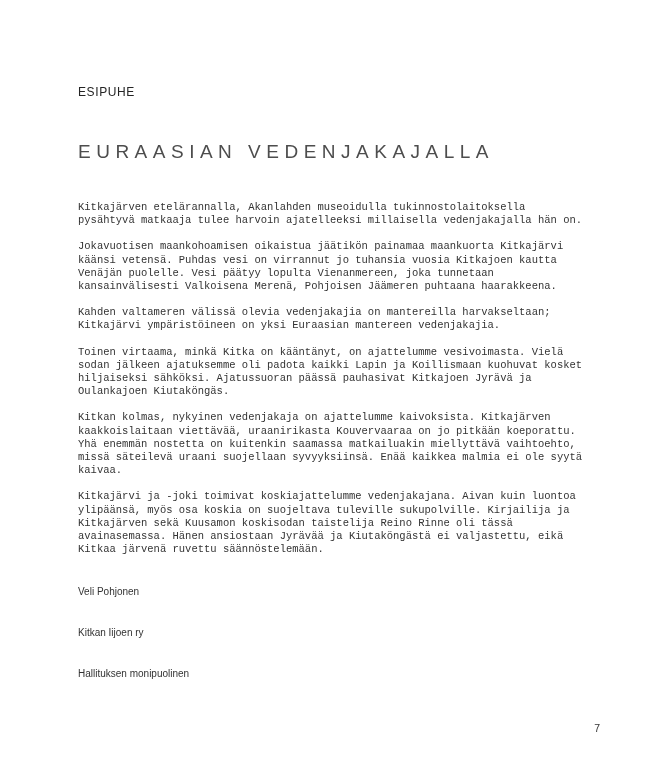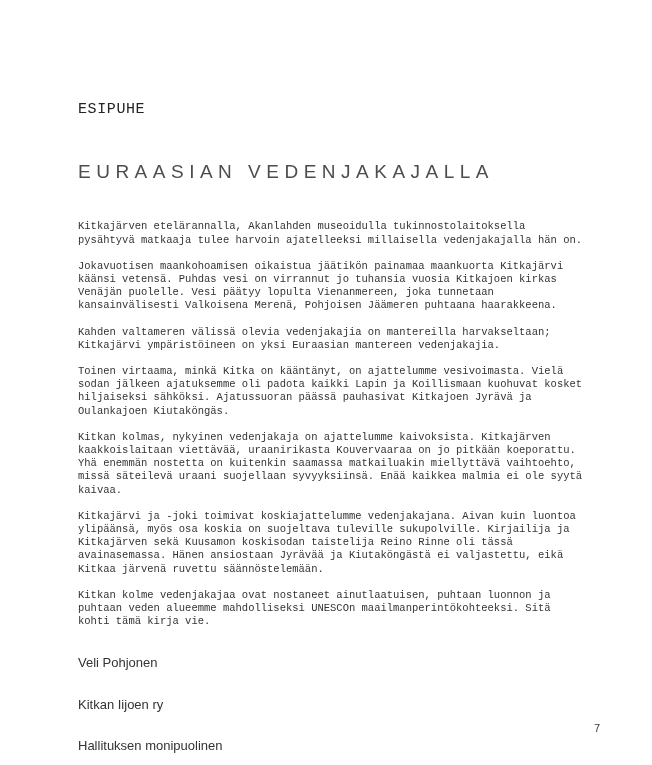--- a/index.html
+++ b/index.html
@@ -19,27 +19,26 @@
       inset: 0;
       background: #ffffff;
     }
     .content {
       position: absolute;
       left: 78px;
       top: 86px;
       width: 508px;
     }
     .title {
-      font-size: 15px;
+      font-size: 12px;
       font-weight: 400;
       letter-spacing: 0.6px;
       color: #242424;
-      margin: 16px 0 42px 0;
+      margin: 0 0 42px 0;
       line-height: 1.1;
-      font-family: Liberation Mono, monospace;
     }
     .subtitle {
       font-size: 19px;
       font-weight: 400;
       letter-spacing: 5.5px;
       color: #4d4d4d;
       margin: 0 0 38px 0;
       line-height: 1.15;
     }
     .body-text p {
@@ -47,21 +46,21 @@
       line-height: 13.2px;
       color: #333333;
       margin: 0 0 13px 0;
       text-align: left;
       font-family: Liberation Mono, monospace;
     }
     .signature {
       margin-top: 0;
     }
     .signature div {
-      font-size: 13px;
+      font-size: 10px;
       line-height: 13.2px;
       color: #333333;
       margin-top: 28px;
     }
     .page-number {
       position: absolute;
       top: 722px;
       right: 52px;
       font-size: 10.5px;
       color: #333333;
@@ -72,26 +71,25 @@
 
 <div class="page">
   <div class="content">
 
     <h1 class="title">ESIPUHE</h1>
 
     <h2 class="subtitle">EURAASIAN VEDENJAKAJALLA</h2>
 
     <div class="body-text">
       <p>Kitkajärven etelärannalla, Akanlahden museoidulla tukinnostolaitoksella pysähtyvä matkaaja tulee harvoin ajatelleeksi millaisella vedenjakajalla hän on.</p>
-      <p>Jokavuotisen maankohoamisen oikaistua jäätikön painamaa maankuorta Kitkajärvi käänsi vetensä. Puhdas vesi on virrannut jo tuhansia vuosia Kitkajoen kirkas Venäjän puolelle. Vesi päätyy lopulta Vienanmereen, joka tunnetaan kansainvälisesti Valkoisena Merenä, Pohjoisen Jäämeren puhtaana haarakkeena.</p>
+      <p>Jokavuotisen maankohoamisen oikaistua jäätikön painamaa maankuorta Kitkajärvi käänsi vetensä. Puhdas vesi on virrannut jo tuhansia vuosia Kitkajoen kautta Venäjän puolelle. Vesi päätyy lopulta Vienanmereen, joka tunnetaan kansainvälisesti Valkoisena Merenä, Pohjoisen Jäämeren puhtaana haarakkeena.</p>
       <p>Kahden valtameren välissä olevia vedenjakajia on mantereilla harvakseltaan; Kitkajärvi ympäristöineen on yksi Euraasian mantereen vedenjakajia.</p>
       <p>Toinen virtaama, minkä Kitka on kääntänyt, on ajattelumme vesivoimasta. Vielä sodan jälkeen ajatuksemme oli padota kaikki Lapin ja Koillismaan kuohuvat kosket hiljaiseksi sähköksi. Ajatussuoran päässä pauhasivat Kitkajoen Jyrävä ja Oulankajoen Kiutaköngäs.</p>
       <p>Kitkan kolmas, nykyinen vedenjakaja on ajattelumme kaivoksista. Kitkajärven kaakkoislaitaan viettävää, uraanirikasta Kouvervaaraa on jo pitkään koeporattu. Yhä enemmän nostetta on kuitenkin saamassa matkailuakin miellyttävä vaihtoehto, missä säteilevä uraani suojellaan syvyyksiinsä. Enää kaikkea malmia ei ole syytä kaivaa.</p>
       <p>Kitkajärvi ja -joki toimivat koskiajattelumme vedenjakajana. Aivan kuin luontoa ylipäänsä, myös osa koskia on suojeltava tuleville sukupolville. Kirjailija ja Kitkajärven sekä Kuusamon koskisodan taistelija Reino Rinne oli tässä avainasemassa. Hänen ansiostaan Jyrävää ja Kiutaköngästä ei valjastettu, eikä Kitkaa järvenä ruvettu säännöstelemään.</p>
-      <p>Kitkan kolme vedenjakajaa ovat nostaneet ainutlaatuisen, puhtaan luonnon ja puhtaan veden alueemme mahdolliseksi UNESCOn maailmanperintökohteeksi. Sitä kohti tämä kirja vie.</p>
     </div>
 
     <div class="signature">
       <div>Veli Pohjonen</div>
       <div>Kitkan Iijoen ry</div>
       <div>Hallituksen monipuolinen</div>
     </div>
 
   </div>
 

